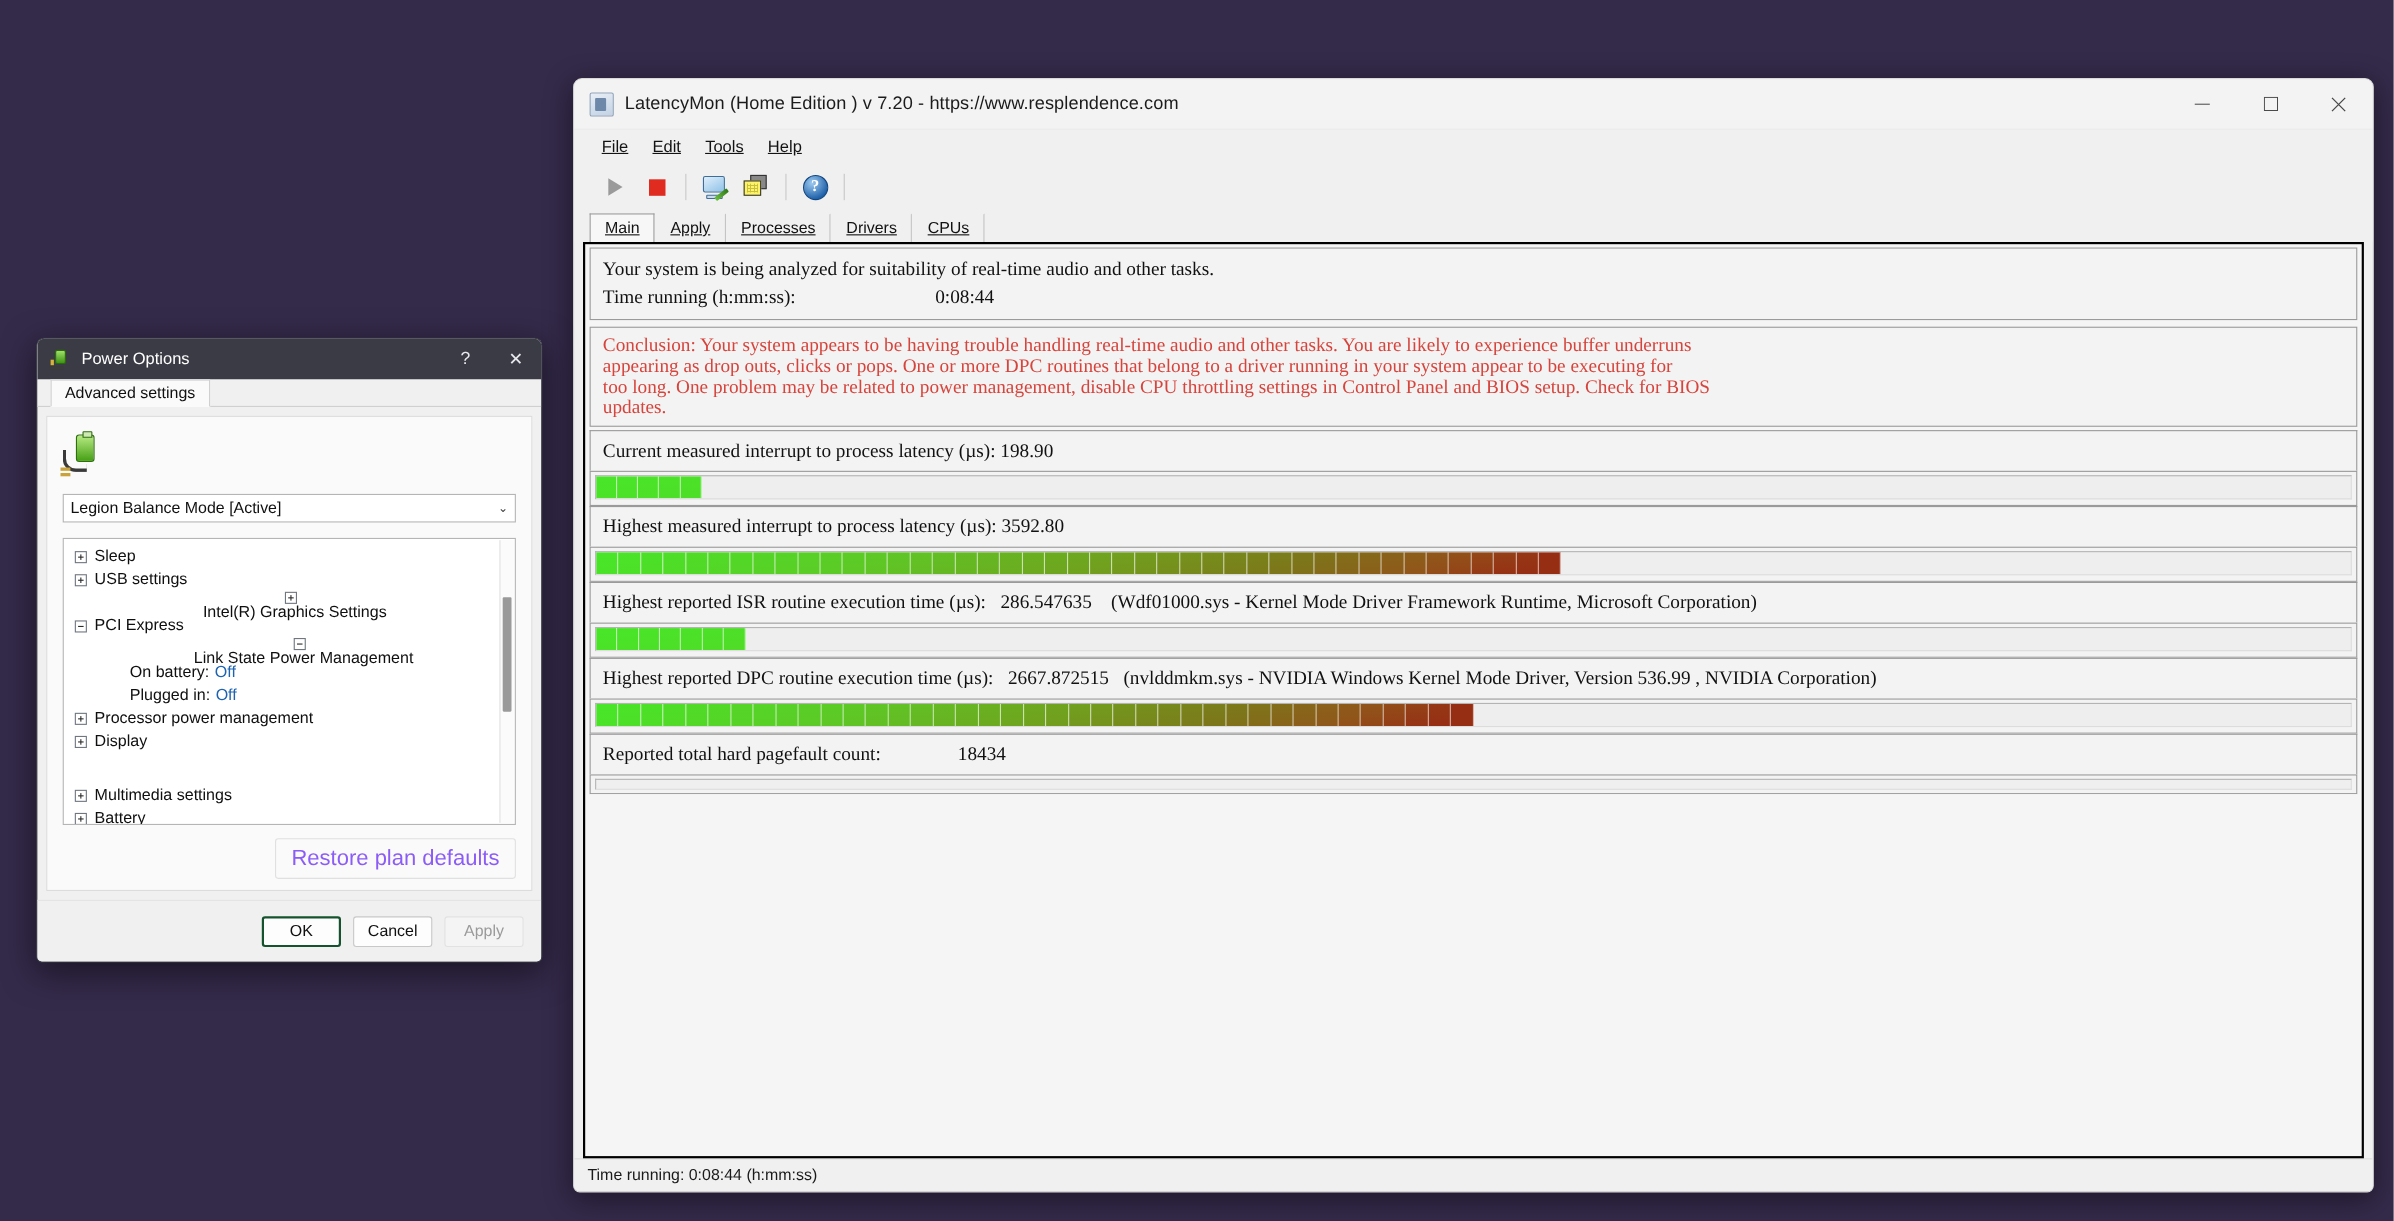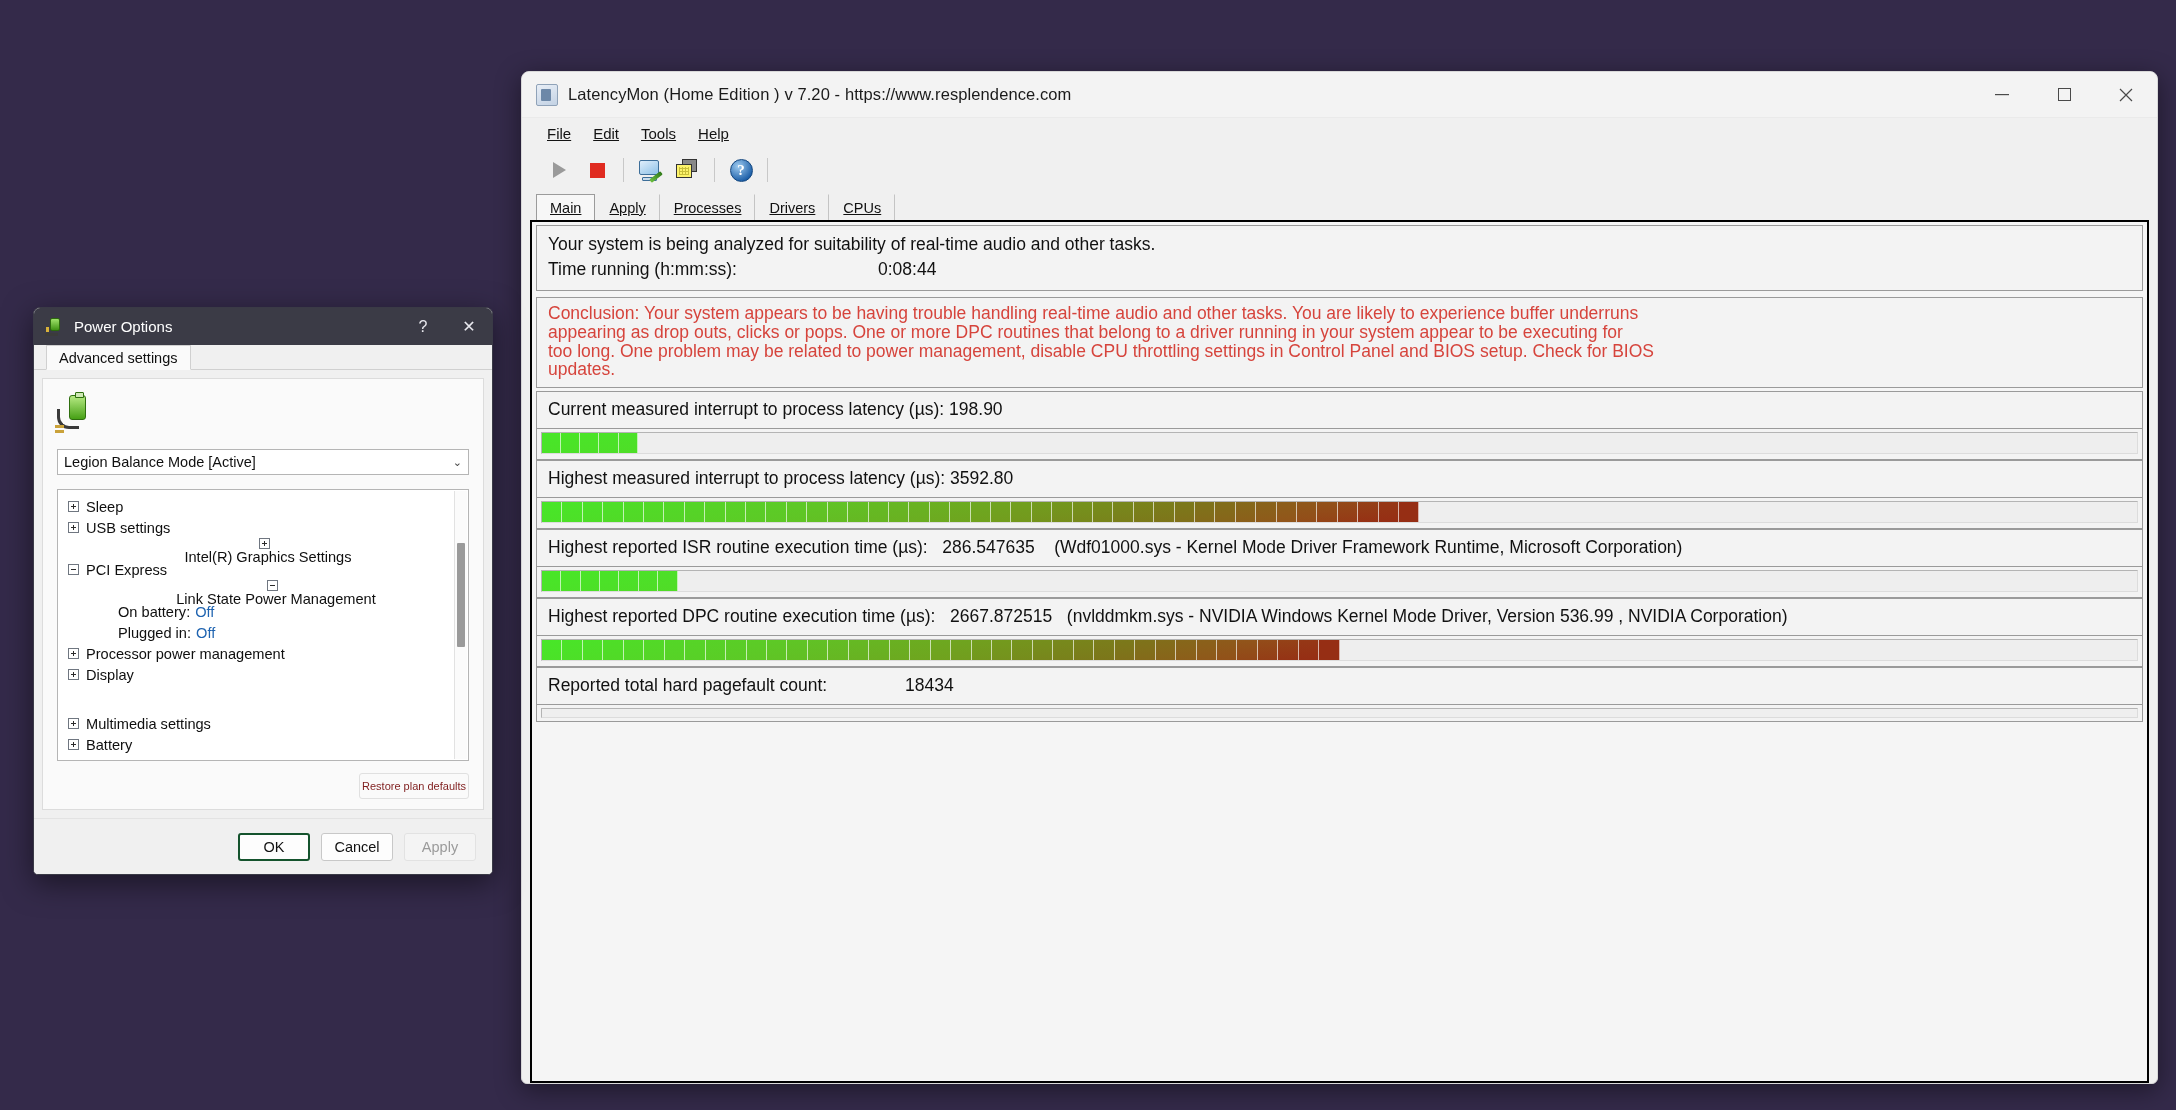--- a/index.html
+++ b/index.html
@@ -141,21 +141,21 @@
 
   #lm-body{
     flex:1 1 auto; margin:0 8px 0 8px;
     border:2px solid #000;
     background:#f5f5f5;
     display:flex; flex-direction:column;
     min-height:0;
     position:relative;
   }
 
-  .mono { font-family:Liberation Sans, sans-serif; }
+  .mono { font-family:Liberation Serif, serif; }
 
   .panel{
     border:1px solid #9a9a9a;
     background:#f3f3f3;
     margin:3px 4px;
   }
   .hdr-panel{ padding:6px 0 7px 0; }
   .hdr-line{
     font-size:17.5px; color:#111; padding-left:11px;
     line-height:1.45; white-space:pre;
@@ -312,23 +312,23 @@
   #po-scroll{
     position:absolute; right:1px; top:1px; bottom:1px; width:13px;
     background:#fbfbfb; border-left:1px solid #e2e2e2;
   }
   #po-thumb{
     position:absolute; left:2px; right:2px; top:52px; height:104px;
     background:#9a9a9a; border-radius:1px;
   }
   #po-restore-row{ display:flex; justify-content:flex-end; margin-top:12px; }
   #po-restore{
-    font-size:11px; color:#7f1d1d;
+    font-size:20px; color:#8b5cf6;
     border:1px solid #e0e0e0; background:#fafafa;
-    padding:6px 2px; border-radius:3px;
+    padding:6px 14px; border-radius:3px;
   }
   #po-buttons{
     height:56px; flex:0 0 auto;
     display:flex; align-items:center; justify-content:flex-end;
     gap:11px; padding-right:16px; background:#f0f0f0;
     border-top:1px solid #e3e3e3;
   }
   .po-btn{
     width:72px;height:28px; font-size:14.5px;
     display:flex;align-items:center;justify-content:center;
@@ -557,20 +557,21 @@
     <div class="metric">
       <div class="metric-label-row mono"><span id="pfrow">Reported total hard pagefault count:                18434</span></div>
       <div class="bar-empty-row">
         <div class="bar-empty-track"></div>
       </div>
     </div>
 
     <div class="filler"></div>
   </div>
 
+  <div id="lm-status">Time running: 0:08:44  (h:mm:ss)</div>
 </div>
 
 <div id="po-window">
   <div id="po-titlebar">
     <div id="po-icon">
       <div class="bat"></div>
         <div class="plug"></div>
         <div class="prong"></div>
     </div>
     <div id="po-title">Power Options</div>

